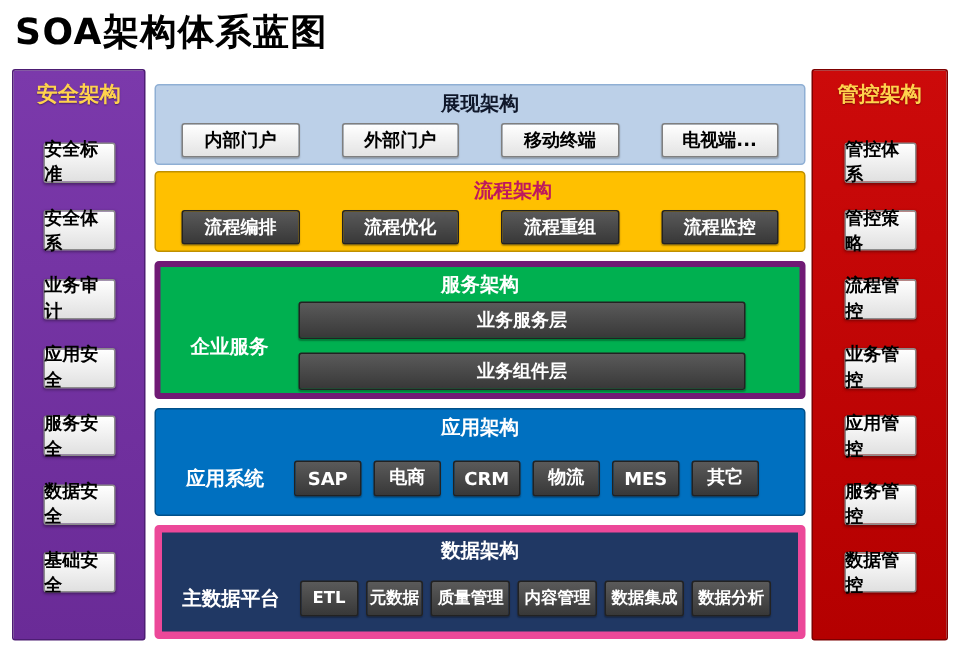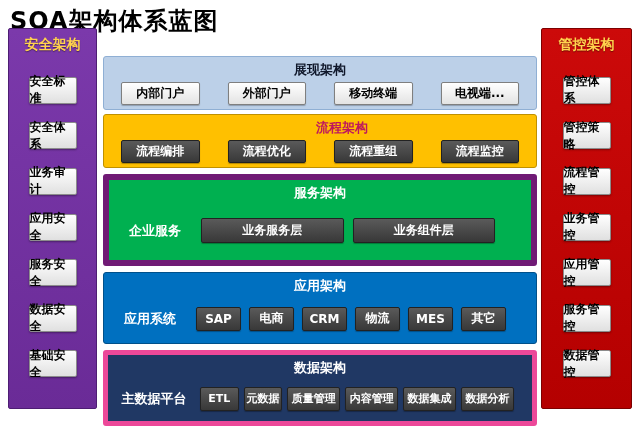--- a/index.html
+++ b/index.html
@@ -11,21 +11,21 @@
   }
   .canvas { position:relative; width:640px; height:432px; background:#fff;border-radius:11px; }
 
   .page-title {
     position:absolute; left:10px; top:5px;
     font-size:24px; font-weight:bold; color:#000; letter-spacing:1px;
   }
 
   
   .side-col {
-    position:absolute; top:28px; height:381px;
+    position:absolute; top:46px; height:381px;
     display:flex; flex-direction:column; align-items:center;
     padding:7px 0 12px;
     border-radius:2px;
   }
   .side-col.left  { left:8px;  width:89px; background:linear-gradient(180deg,#7b39ab,#6a2b97); border:1px solid #4d1d73; }
   .side-col.right { left:541px; width:91px; background:linear-gradient(180deg,#cc0a0a,#b40000); border:1px solid #7d0000; }
   .col-header {
     color:#ffd24d; font-weight:bold; font-size:14px; margin-bottom:4px;
     text-shadow:0 1px 1px rgba(0,0,0,.4);
   }
@@ -46,21 +46,21 @@
     position:absolute; left:103px; width:434px;
     border-radius:3px; padding-top:5px;
     display:flex; flex-direction:column;
   }
   .band-title { text-align:center; font-size:13px; font-weight:bold; line-height:16px; }
 
   .band.presentation { top:56px;  height:54px; background:#bcd0e8; border:1px solid #8fafd4; }
   .band.presentation .band-title { color:#0f172a; }
   .band.process      { top:114px; height:54px; background:#ffc000; border:1px solid #bf9000; }
   .band.process .band-title { color:#be185d;margin-left:44px; }
-  .band.service      { top:174px; height:92px; background:#00b050; border:6px solid #701a75; }
+  .band.service      { top:174px; height:92px; background:#00b050; border:4px solid #701a75; }
   .band.service .band-title { color:#fff; }
   .band.application  { top:272px; height:72px; background:#0070c0; border:1px solid #00508a; }
   .band.application .band-title { color:#fff; }
   .band.data         { top:350px; height:76px; background:#203864; border:5px solid #ec4899; }
   .band.data .band-title { color:#fff; }
 
   .items-row {
     flex:1; display:flex; align-items:center; justify-content:space-between;
     padding:0 17px;
     gap:28px;
@@ -82,21 +82,21 @@
   }
   .items-row .dark-box { width:88px; height:23px; }
 
   .body-row { flex:1; display:flex; align-items:center; }
   .side-label {
     width:92px; text-align:center; color:#fff; font-weight:bold; font-size:13px;
     flex:none; white-space:nowrap;
   }
 
   .service-bars {
-    flex:1; margin-right:36px; display:flex; flex-direction:row;
+    flex:1; margin-right:36px; display:flex; flex-direction:column;
     gap:9px;
   }
   .service-bars .dark-box { height:25px; width:100%; }
 
   .app-items { flex:1; margin-right:30px; display:flex; gap:8px; }
   .app-items .dark-box { flex:1; height:24px;text-align:right; }
 
   .data-items { flex:1; margin-right:18px; display:flex; gap:5px; }
   .data-items .dark-box { flex:1; height:24px; font-size:11px; }
   .data-items .dark-box.narrow { flex:0.72; }

